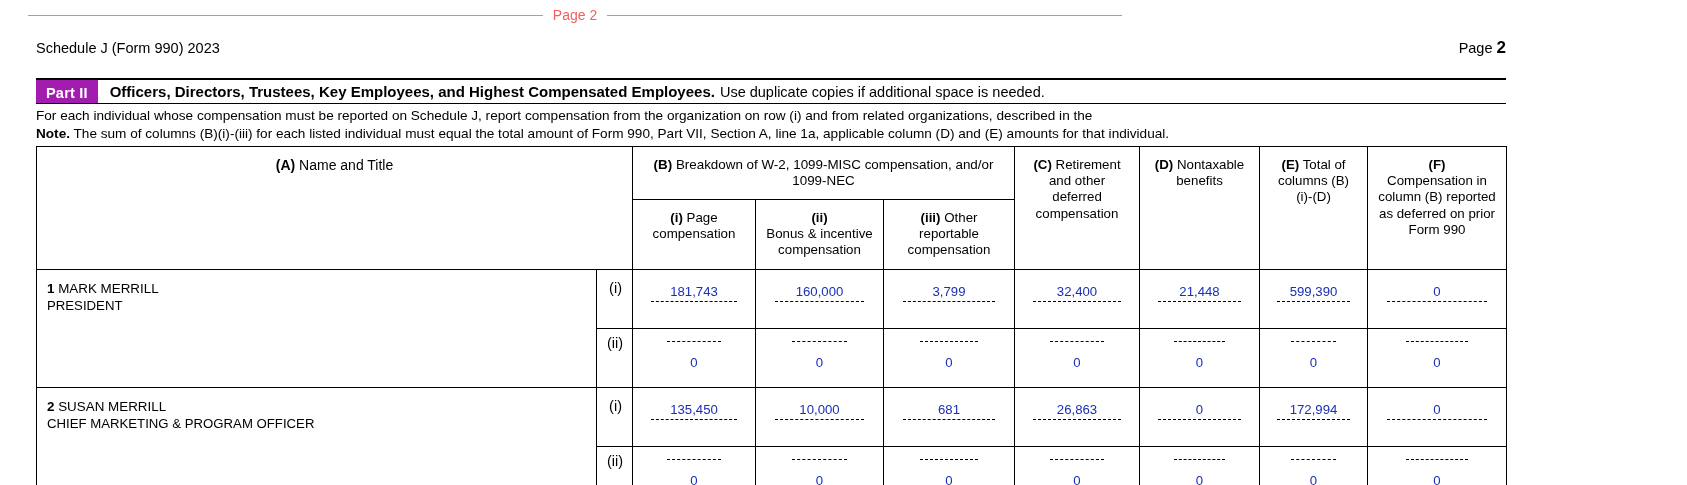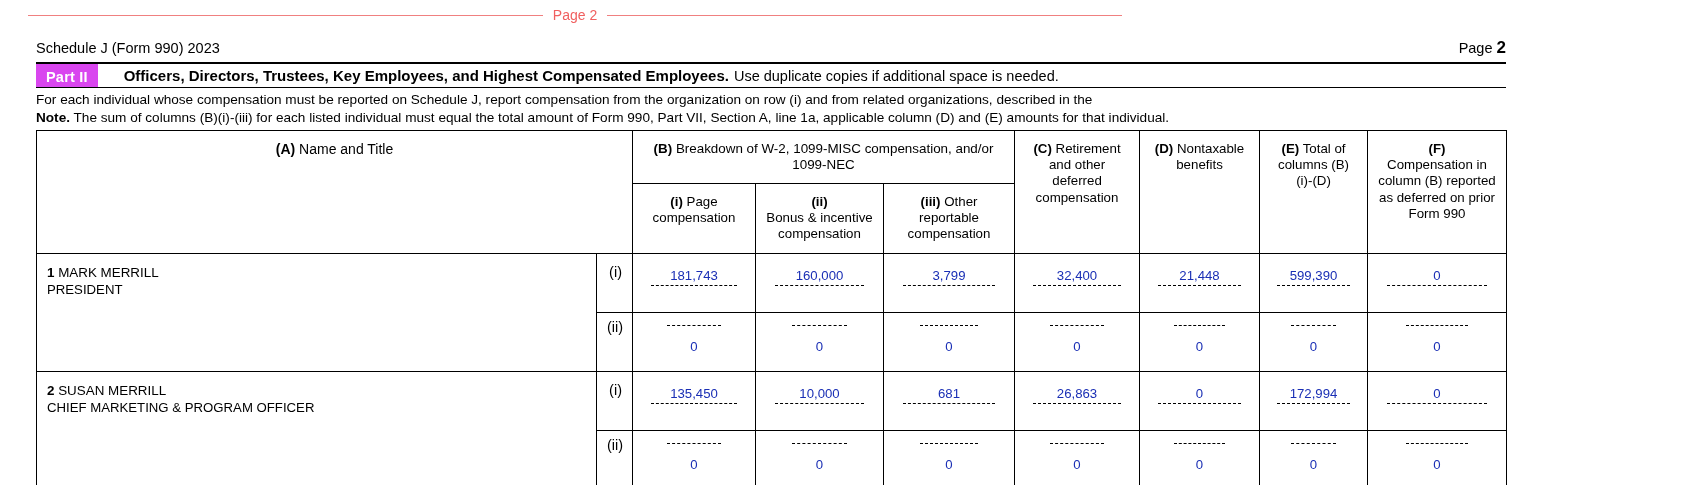--- a/index.html
+++ b/index.html
@@ -51,47 +51,47 @@
     top: 38px;
     width: 1470px;
   }
 
   
   .hdr {
     display: flex;
     justify-content: space-between;
     align-items: baseline;
     font-size: 14.5px;
-    padding-bottom: 4px;
+    padding-bottom: 20px;
   }
   .hdr .right { font-size: 14.5px; }
   .hdr .right b { font-size: 17px; }
 
   
   .partbar {
     border-top: 2px solid #000;
     border-bottom: 1px solid #000;
     display: flex;
     align-items: stretch;
     height: 23px;
   }
   .partbar .tag {
-    background: #d946ef;
+    background: #a21caf;
     color: #fff;
     font-weight: bold;
     font-size: 14.5px;
     padding: 2px 10px 0 10px;
     display: flex;
     align-items: center;
     letter-spacing: .2px;
   }
   .partbar .title {
     display: flex;
     align-items: center;
-    padding-left: 26px;
+    padding-left: 12px;
     font-size: 14.5px;
   }
   .partbar .title b { font-weight: bold; font-size: 15px; }
   .partbar .title .sub { font-weight: normal; margin-left: 5px; }
 
   
   .instr {
     font-size: 13.6px;
     line-height: 1.32;
     padding-top: 3px;

